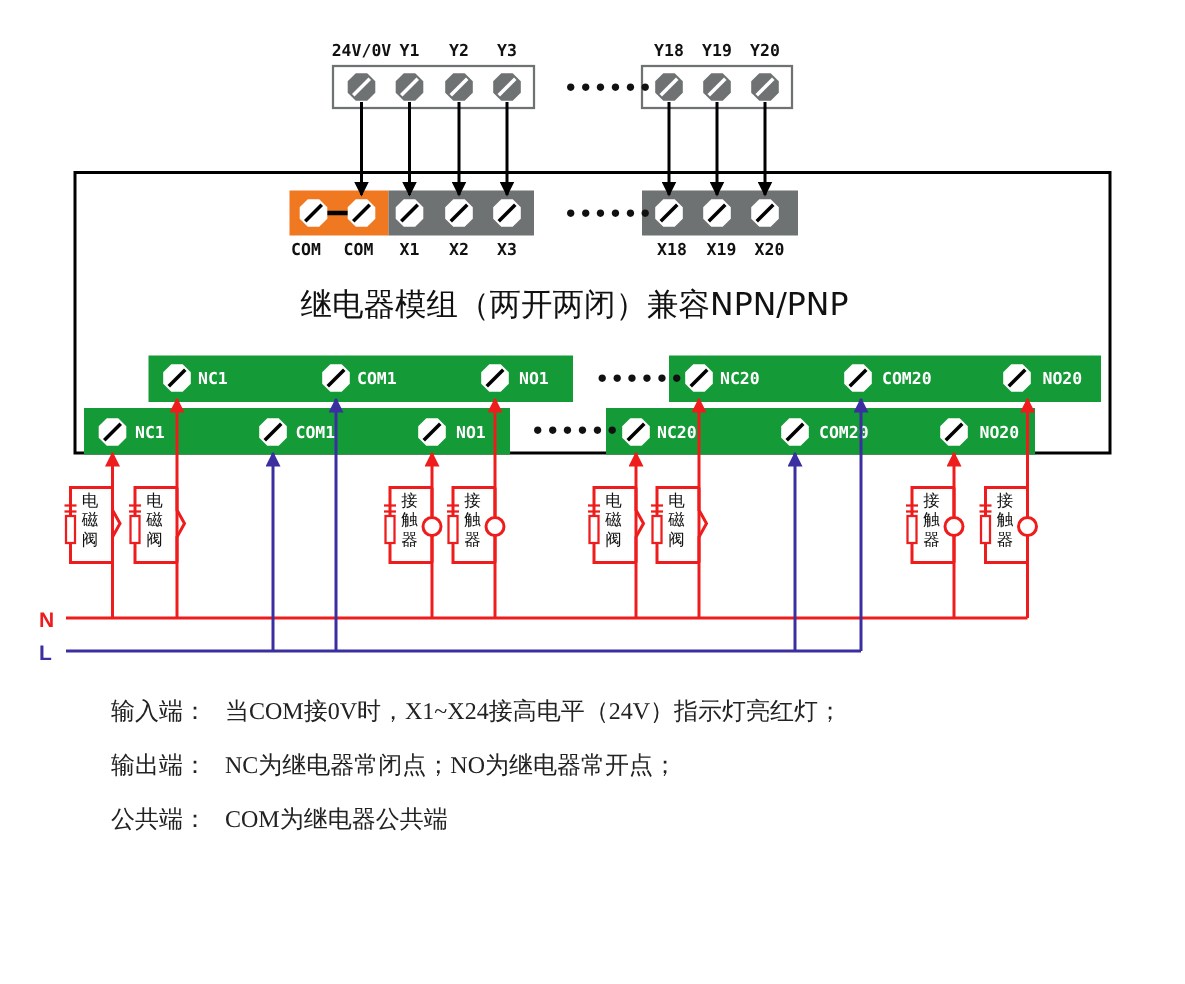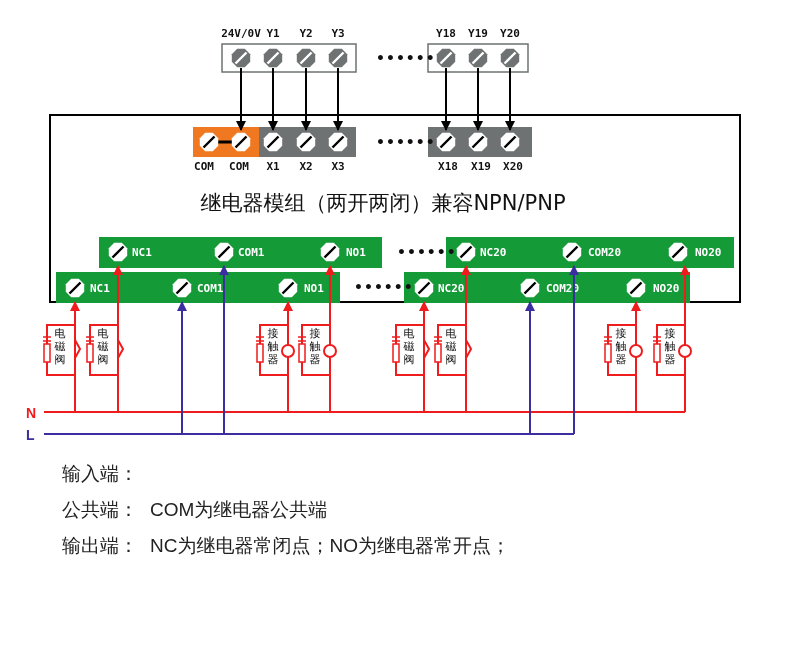--- a/index.html
+++ b/index.html
@@ -3,21 +3,21 @@
 <meta charset="utf-8">
 <style>
   html, body { margin: 0; padding: 0; background: #ffffff; }
   body { width: 790px; height: 656px; position: relative; overflow: hidden; font-family: "DejaVu Sans", sans-serif; }
   #diagram { position: absolute; left: 0; top: 0; }
   .lbl { font-family: "DejaVu Sans Mono", monospace; font-weight: bold; font-size: 11px; fill: #111; }
   .title { font-family: "DejaVu Sans", sans-serif; font-size: 21px; fill: #111; }
   .dots { font-family: "DejaVu Sans", sans-serif; font-weight: bold; font-size: 14px; fill: #111; letter-spacing: 1px; }
   .pl { font-family: "DejaVu Sans", sans-serif; font-size: 11px; fill: #111; }
   .nl { font-family: "Liberation Sans", sans-serif; font-weight: bold; font-size: 14px; }
-  .notes { position: absolute; left: 62px; top: 456px; font-family: Liberation Sans, sans-serif; font-size: 19px; color: #222; }
+  .notes { position: absolute; left: 62px; top: 456px; font-family: Liberation Serif, serif; font-size: 16px; color: #222; text-align: center; }
   .note-row { display: flex; height: 36px; align-items: center; white-space: nowrap; }
   .note-key { width: 88px; }
 </style>
 </head>
 <body>
 
 <svg id="diagram" width="790" height="656" viewBox="0 0 790 656" xmlns="http://www.w3.org/2000/svg">
   <defs>
     <marker id="arrBlack" viewBox="0 0 10 10" refX="9" refY="5" markerWidth="5" markerHeight="5" orient="auto">
       <path d="M0,0 L10,5 L0,10 z" fill="#000"></path>
@@ -323,22 +323,23 @@
       </g>
     </g>
 
   <text class="nl" x="26" y="418" fill="#ee1c1c">N</text>
   <text class="nl" x="26" y="440" fill="#3b2ea0">L</text>
 </svg>
 
 <div class="notes">
   <div class="note-row">
     <span class="note-key">输入端：</span>
+    <span>当COM接0V时，X1~X24接高电平（24V）指示灯亮红灯；</span>
+  </div>
+  <div class="note-row">
+    <span class="note-key">输出端：</span>
+    <span>NC为继电器常闭点；NO为继电器常开点；</span>
   </div>
   <div class="note-row">
     <span class="note-key">公共端：</span>
     <span>COM为继电器公共端</span>
   </div>
-  <div class="note-row">
-    <span class="note-key">输出端：</span>
-    <span>NC为继电器常闭点；NO为继电器常开点；</span>
-  </div>
 </div>
 
 </body></html>

